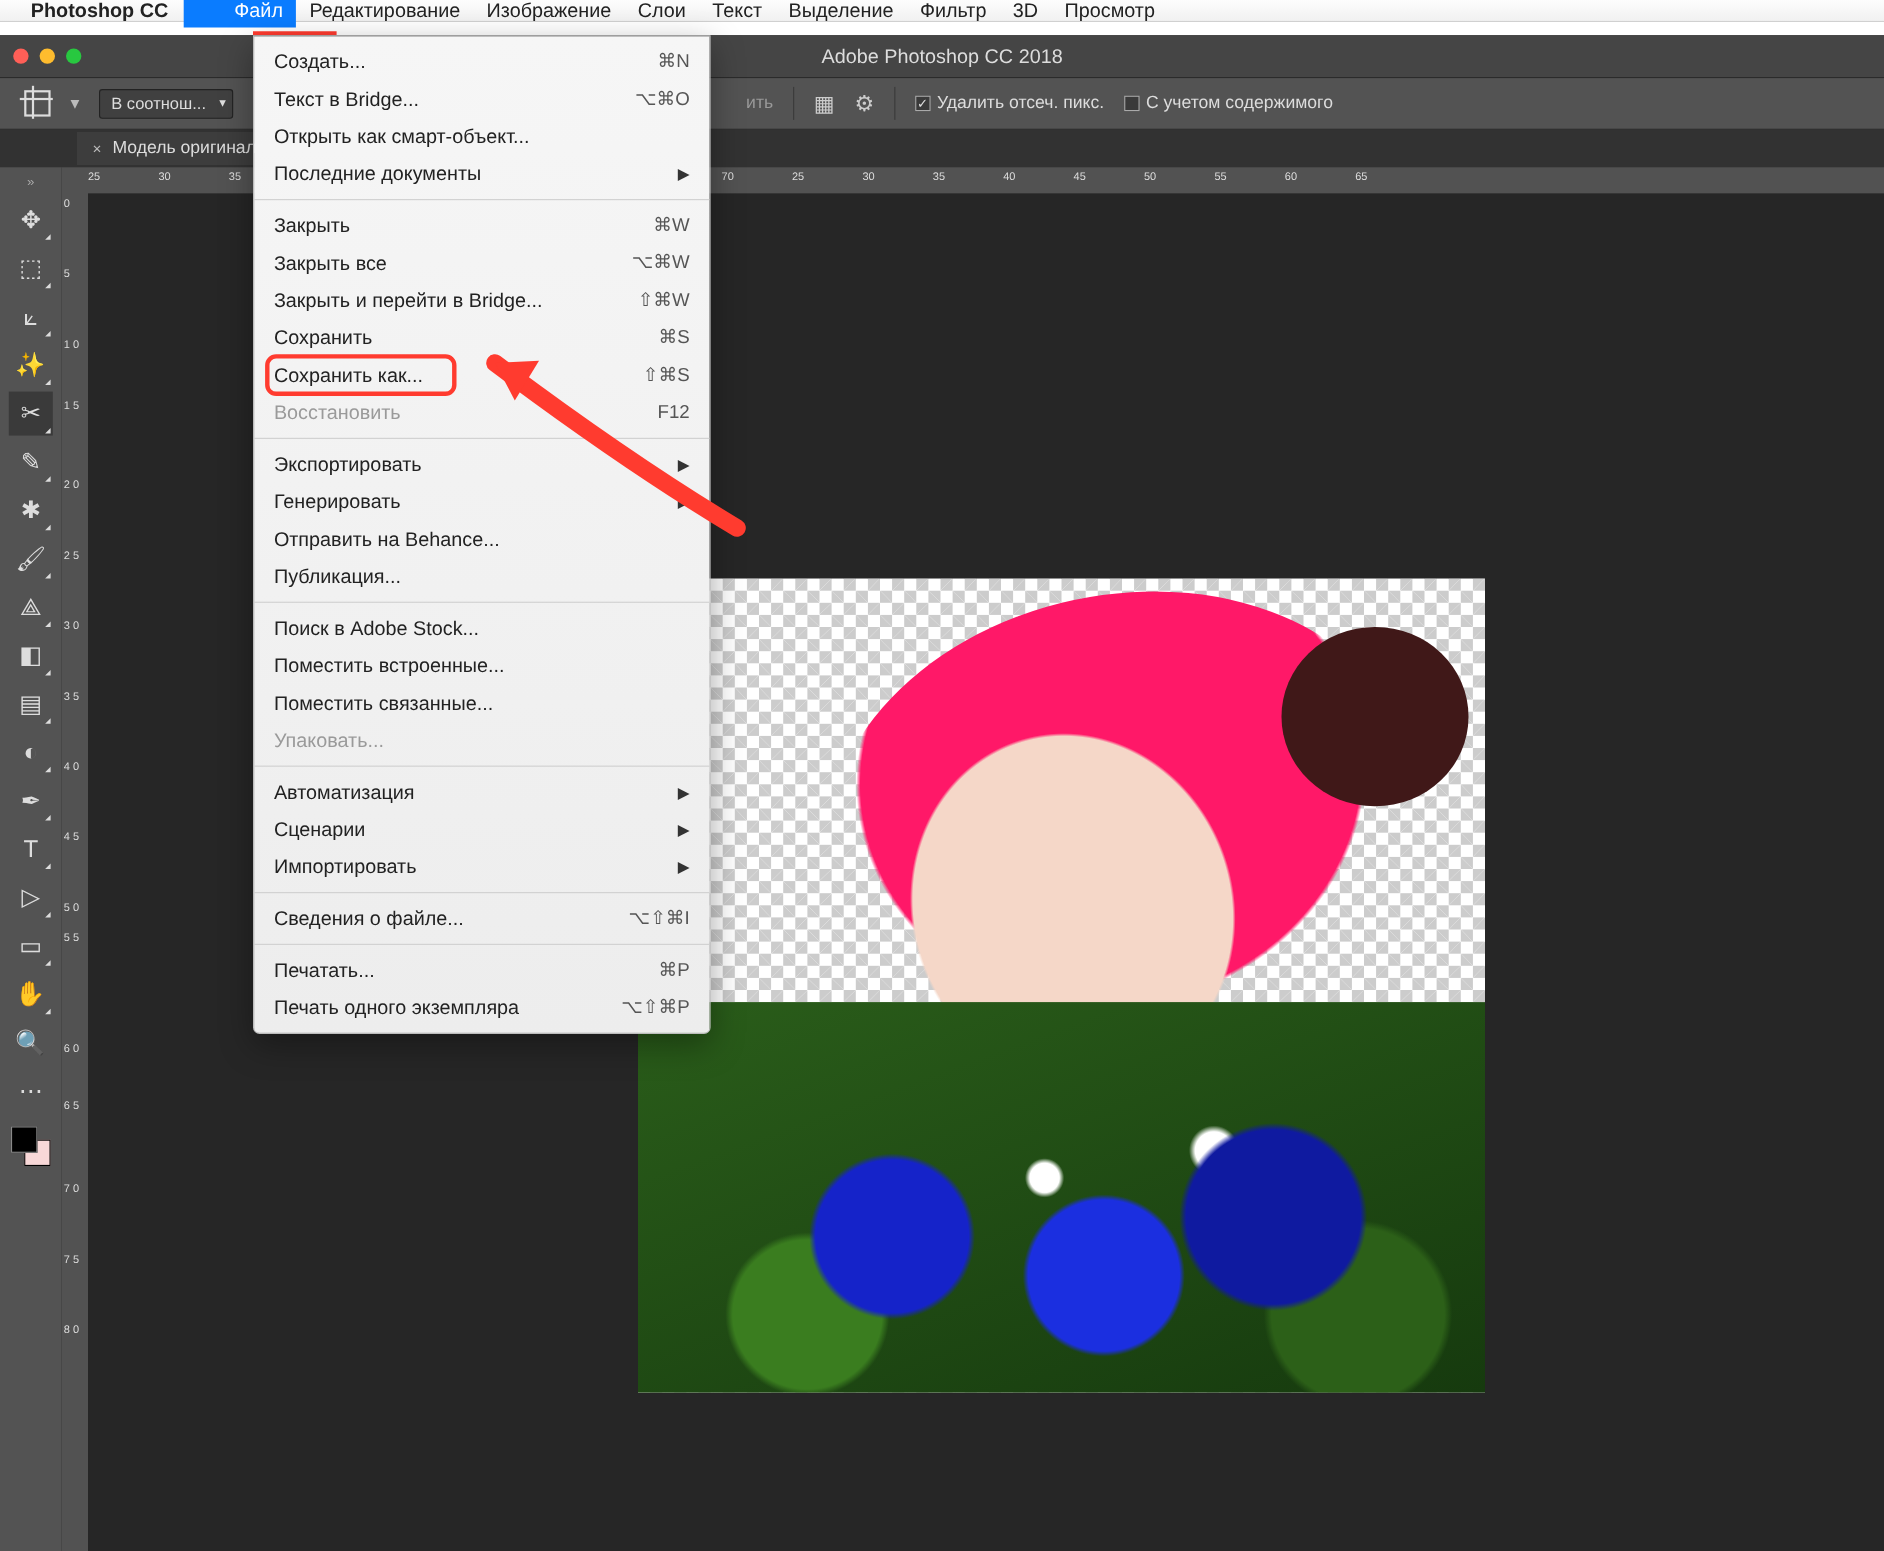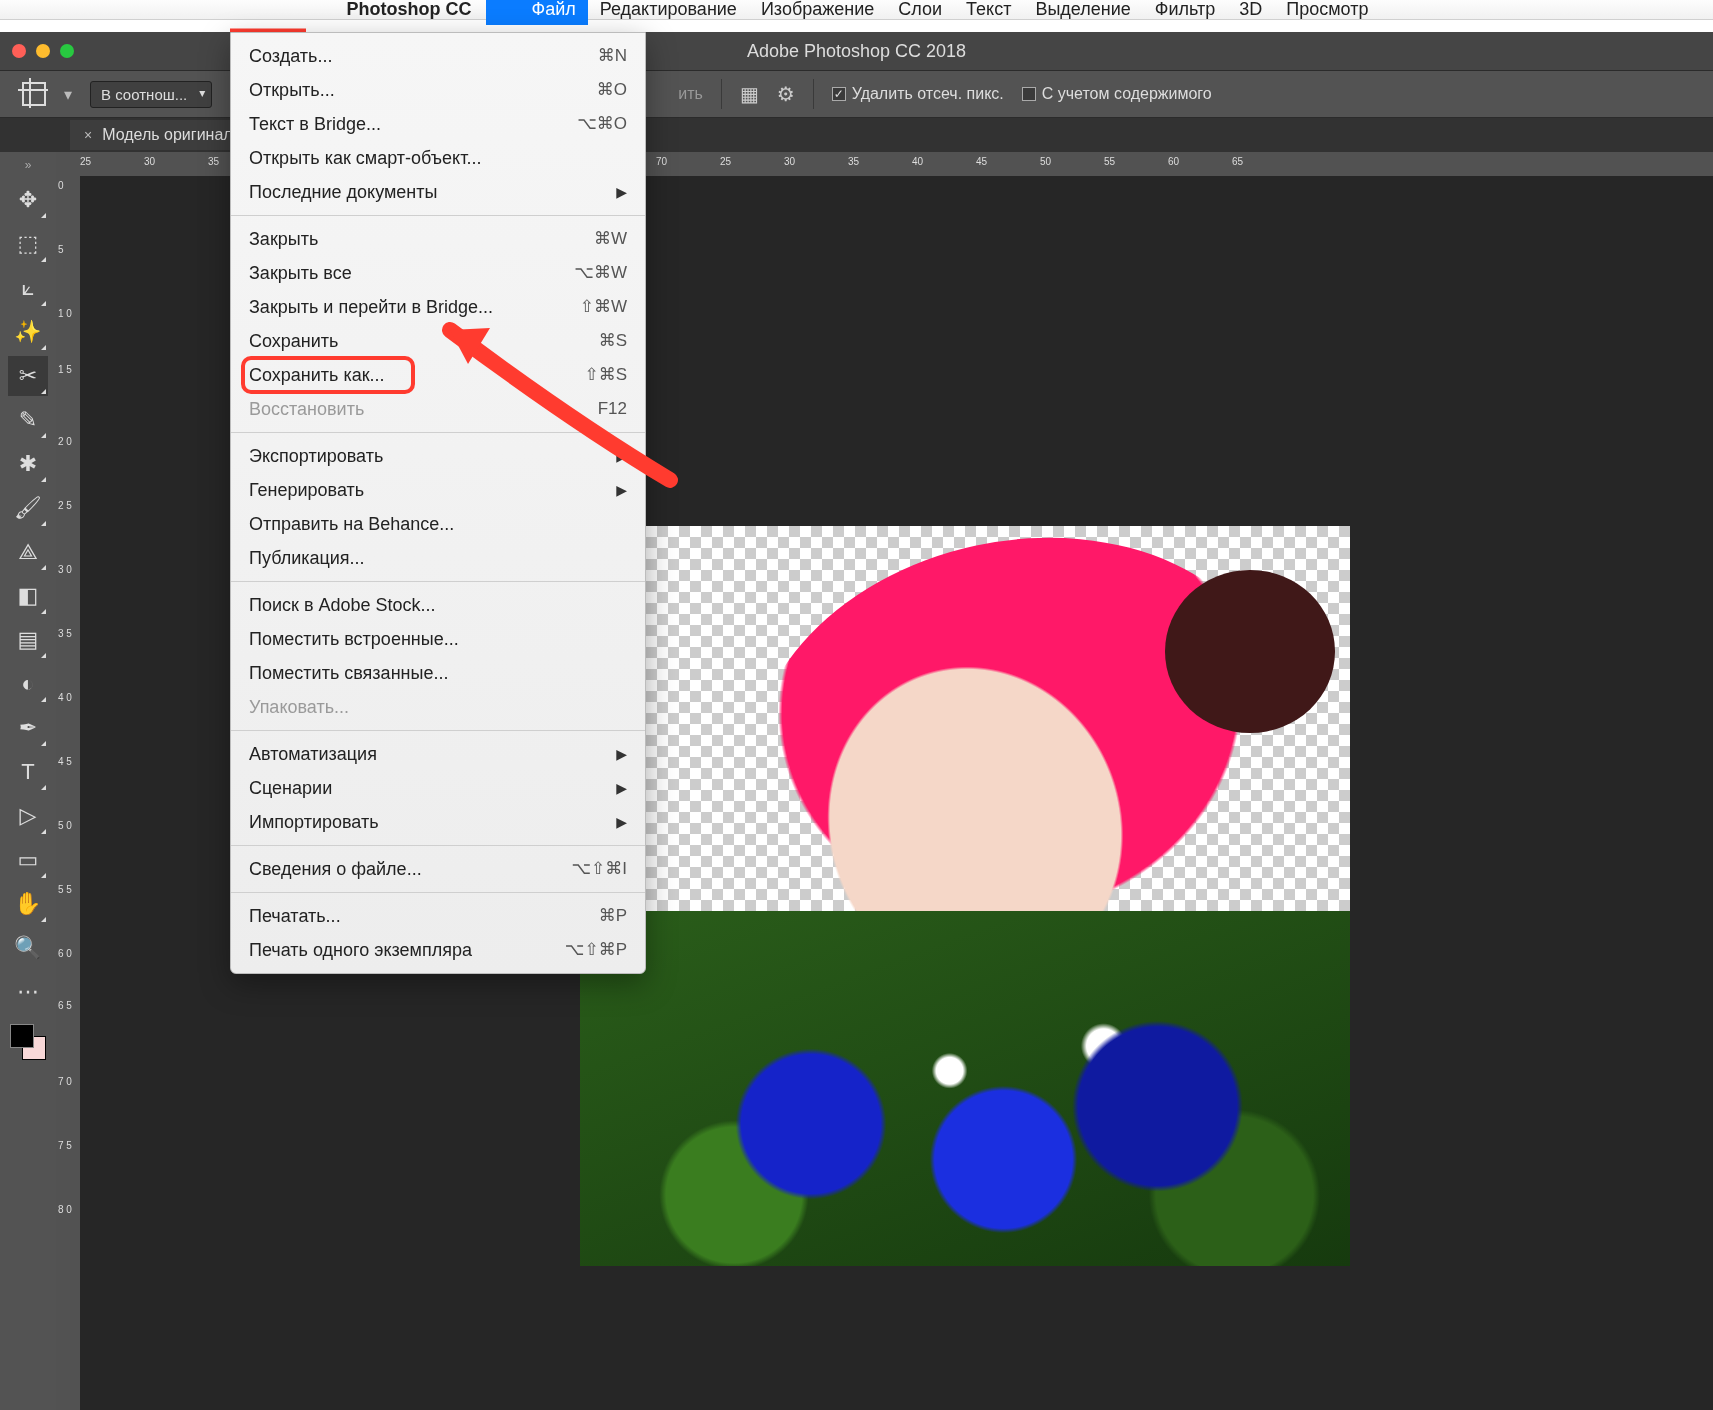--- a/index.html
+++ b/index.html
@@ -1,19 +1,19 @@
 <!DOCTYPE html>
 <html><head>
 <meta charset="utf-8">
 <style>
 * { margin: 0; padding: 0; box-sizing: border-box; font-family: -apple-system, "Helvetica Neue", Arial, sans-serif; }
 body { width: 1713px; height: 1410px; background: #fff; overflow: hidden; position: relative; }
 
 
-.mac-menubar { height: 20px; background: linear-gradient(#fdfdfd,#f1f1f1); border-bottom: 1px solid #d0d0d0; display: flex; align-items: center; padding: 0 14px; font-size: 18px; color: #222; justify-content: center; }
+.mac-menubar { height: 20px; background: linear-gradient(#fdfdfd,#f1f1f1); border-bottom: 1px solid #d0d0d0; display: flex; align-items: center; padding: 0 14px; font-size: 18px; color: #222; }
 .mac-menubar .apple { font-size: 20px; margin-right: 14px; }
 .mac-menubar .app-name { font-weight: 700; margin-right: 14px; }
 .mac-menubar .mitem { padding: 5px 12px; border-radius: 0; cursor: default; }
 .mac-menubar .mitem.active { background: #0a7cff; color: #fff; padding-left: 46px; }
 
 
 .app { position: absolute; left: 0; top: 32px; right: 0; bottom: 0; background: #323232; }
 .titlebar { height: 38px; background: #454545; display: flex; align-items: center; position: relative; }
 .traffic { display: flex; gap: 10px; padding-left: 12px; }
 .dot { width: 14px; height: 14px; border-radius: 50%; }
@@ -199,21 +199,21 @@
         <span class="tick" style="top: 92px;">5</span>
         <span class="tick" style="top: 156px;">1 0</span>
         <span class="tick" style="top: 212px;">1 5</span>
         <span class="tick" style="top: 284px;">2 0</span>
         <span class="tick" style="top: 348px;">2 5</span>
         <span class="tick" style="top: 412px;">3 0</span>
         <span class="tick" style="top: 476px;">3 5</span>
         <span class="tick" style="top: 540px;">4 0</span>
         <span class="tick" style="top: 604px;">4 5</span>
         <span class="tick" style="top: 668px;">5 0</span>
-        <span class="tick" style="top: 732px;">5 5</span>
+        <span class="tick" style="top: 695px;">5 5</span>
         <span class="tick" style="top: 796px;">6 0</span>
         <span class="tick" style="top: 848px;">6 5</span>
         <span class="tick" style="top: 924px;">7 0</span>
         <span class="tick" style="top: 988px;">7 5</span>
         <span class="tick" style="top: 1052px;">8 0</span>
       </div>
 
     <div class="canvas-dark">
       <div class="checker">
         <div class="photo">
@@ -226,24 +226,20 @@
     </div>
   </div>
 </div>
 
 <div class="dropdown" id="dropdown">
     <div class="row">
       <span>Создать...</span>
       <span class="sc">⌘N</span>
     </div>
     <div class="row">
-      <span>Открыть...</span>
-      <span class="sc">⌘O</span>
-    </div>
-    <div class="row">
       <span>Текст в Bridge...</span>
       <span class="sc">⌥⌘O</span>
     </div>
     <div class="row">
       <span>Открыть как смарт-объект...</span>
       <span class="sc"></span>
     </div>
     <div class="row">
       <span>Последние документы</span>
       <span class="arrow">▶</span>

